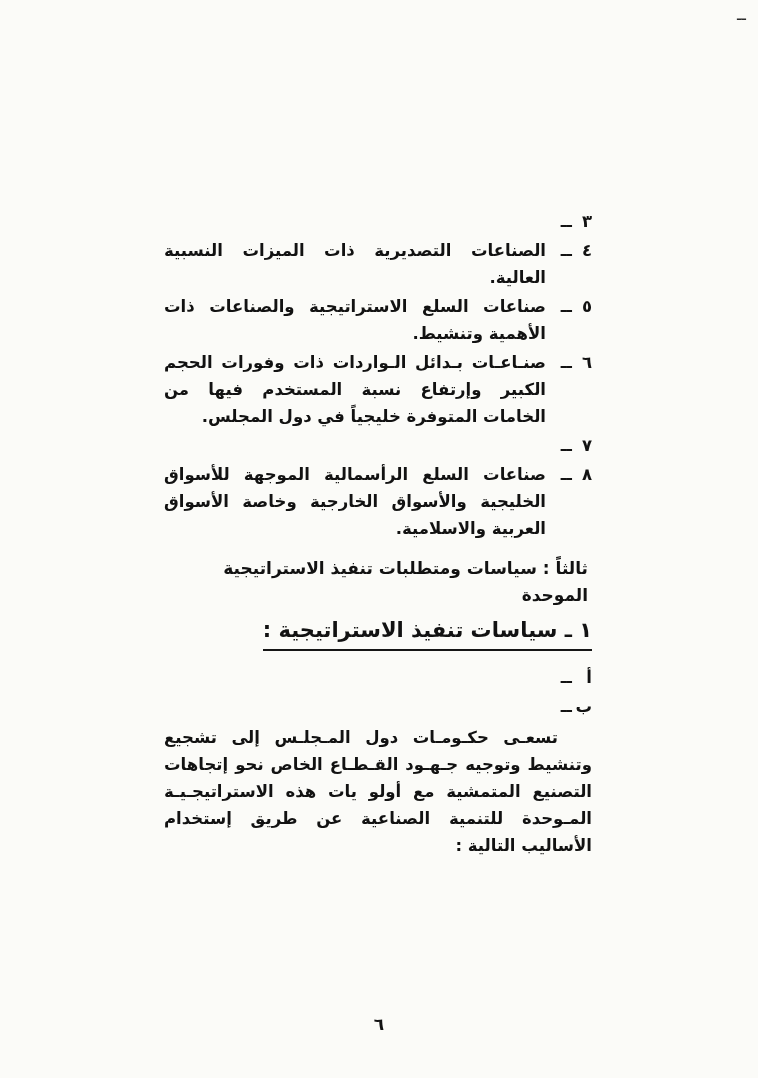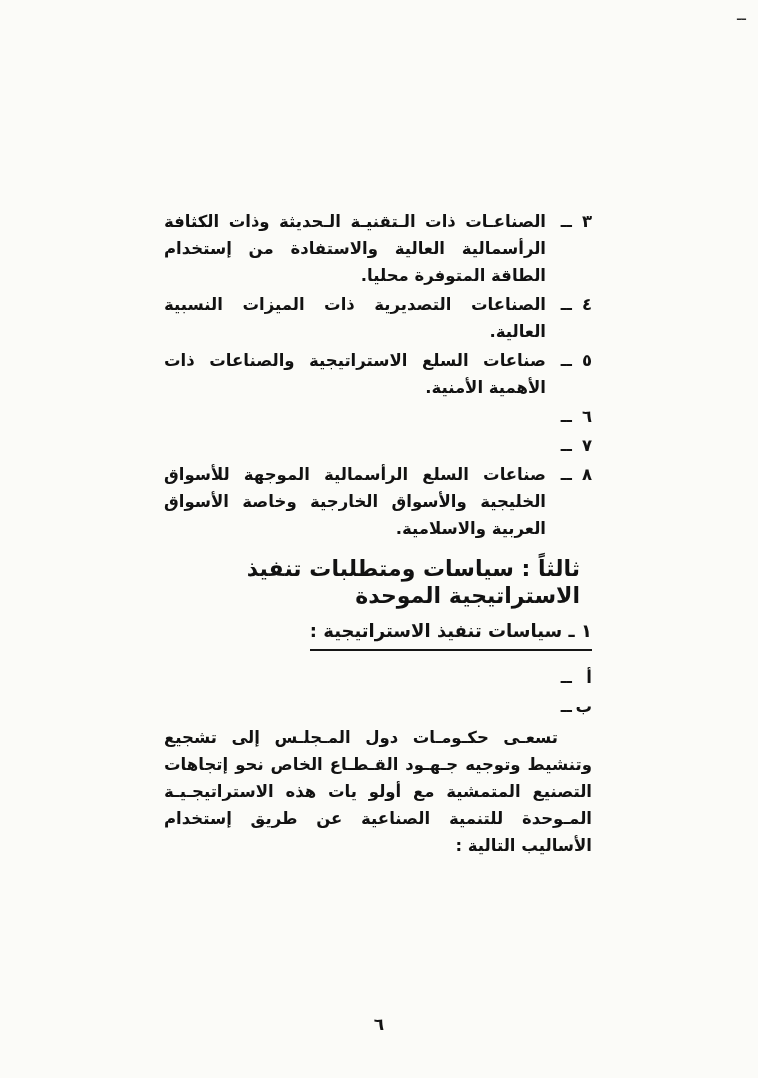--- a/index.html
+++ b/index.html
@@ -24,30 +24,30 @@
     font-size:16.5px;
     font-weight:700;
     line-height:27px;
   }
   .num-list{ list-style:none; }
   .num-list li{ display:flex; margin-bottom:2px; }
   .li-num{ flex:0 0 20px; white-space:nowrap; }
   .li-dash{ flex:0 0 26px; white-space:nowrap; }
   .li-text{ flex:1; text-align:justify; }
   .section-heading{
-    font-size:22px; font-weight:700;
-    margin:13px 12px 8px;
+    font-size:17px; font-weight:700;
+    margin:13px 4px 8px;
     letter-spacing:0;
   }
   .subheading{ margin:8px 0 13px; }
   .subheading .u{
     display:inline-block;
     border-bottom:2px solid #161616;
     padding-bottom:5px;
-    font-size:18px;
+    font-size:21px;
     font-weight:700;
   }
   .subheading.indented{ padding-right:16px; }
   .paragraph{
     text-align:justify;
     text-indent:34px;
     margin-bottom:4px;
   }
   .principles{ list-style:none; margin-bottom:4px; }
   .principles li{ display:flex; margin-bottom:2px; }
@@ -64,35 +64,35 @@
 <div class="page">
 
   <div class="corner-mark">ــ</div>
 
   <div class="content">
 
     <ol class="num-list">
       <li>
         <span class="li-num">٣</span>
         <span class="li-dash">ــ</span>
-        <span class="li-text">الصناعـات ذات الـتقنيـة الـحديثة وذات الكثافة الرأسمالية العالية والاستفادة من إستخدام الطاقة المتوفرة محليا.</span>
       </li>
       <li>
         <span class="li-num">٤</span>
         <span class="li-dash">ــ</span>
         <span class="li-text">الصناعات التصديرية ذات الميزات النسبية العالية.</span>
       </li>
       <li>
         <span class="li-num">٥</span>
         <span class="li-dash">ــ</span>
-        <span class="li-text">صناعات السلع الاستراتيجية والصناعات ذات الأهمية الأمنية.</span>
+        <span class="li-text">صناعات السلع الاستراتيجية والصناعات ذات الأهمية وتنشيط.</span>
       </li>
       <li>
         <span class="li-num">٦</span>
         <span class="li-dash">ــ</span>
+        <span class="li-text">صنـاعـات بـدائل الـواردات ذات وفورات الحجم الكبير وإرتفاع نسبة المستخدم فيها من الخامات المتوفرة خليجياً في دول المجلس.</span>
       </li>
       <li>
         <span class="li-num">٧</span>
         <span class="li-dash">ــ</span>
       </li>
       <li>
         <span class="li-num">٨</span>
         <span class="li-dash">ــ</span>
         <span class="li-text">صناعات السلع الرأسمالية الموجهة للأسواق الخليجية والأسواق الخارجية وخاصة الأسواق العربية والاسلامية.</span>
       </li>

